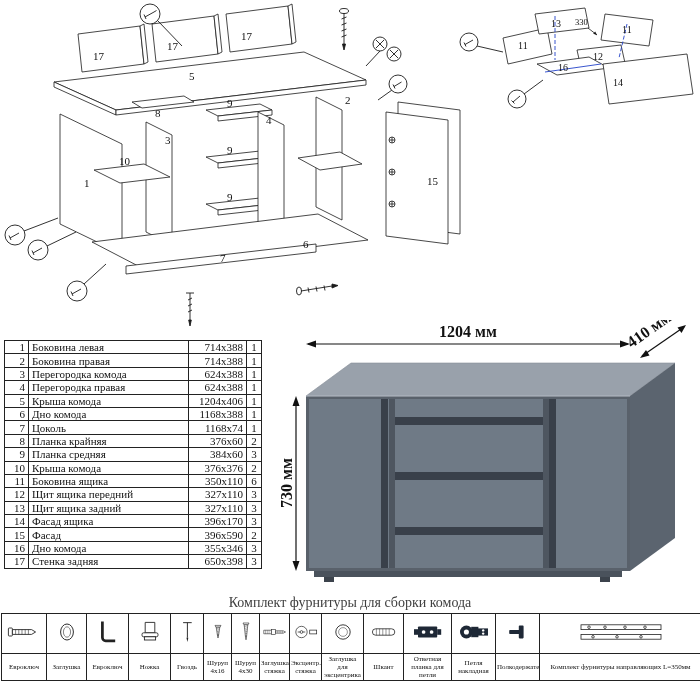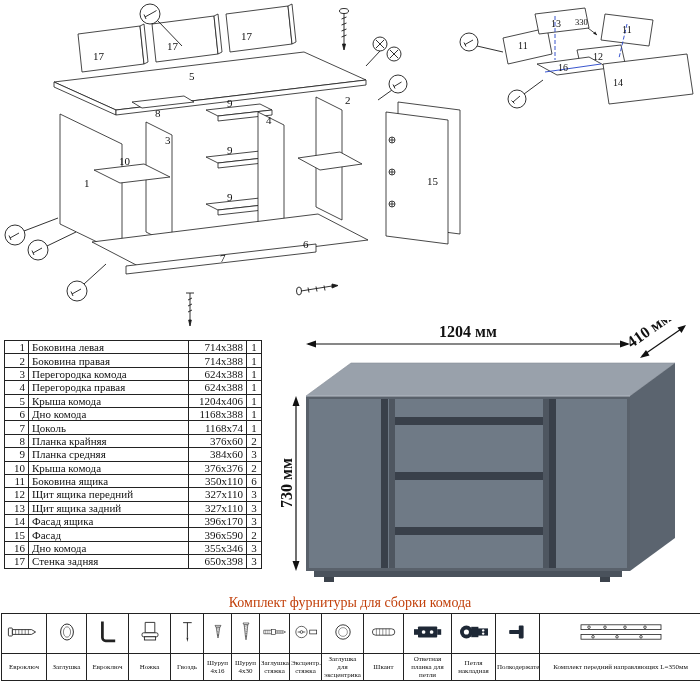--- a/index.html
+++ b/index.html
@@ -8,21 +8,21 @@
   .abs { position:absolute; }
   table { border-collapse:collapse; }
   
   .parts { position:absolute; left:4px; top:340px; width:258px; font-size:11px; color:#111; background:#fff; }
   .parts td { border:1px solid #222; padding:0 3px; height:13.4px; line-height:12px; white-space:nowrap; }
   .pc-num  { width:24px; text-align:right; }
   .pc-name { text-align:left;margin-left:20px; }
   .pc-size { width:58px; text-align:right; }
   .pc-qty  { width:15px; text-align:center; }
   
-  .hw-title { position:absolute; left:0; top:595px; width:700px; text-align:center; font-size:14px; color:#c2410c; }
+  .hw-title { position:absolute; left:0; top:595px; width:700px; text-align:center; font-size:14px; color:#404040; }
   .hw { position:absolute; left:1px; top:613px; width:698px; table-layout:fixed; color:#111; background:#fff; }
   .hw td { border:1px solid #222; text-align:center; vertical-align:middle; padding:1px; overflow:hidden; }
   .hw-icon-cell { height:40px; }
   .hw-icon-cell svg { height:32px; max-width:96%; }
   .hw-name-cell { height:27px; font-size:7px; line-height:1.15; }
   .hw-qty-cell  { height:15px; font-size:11px; }
   svg text { font-family:"Liberation Serif",serif; }
 </style>
 </head>
 <body>
@@ -472,18 +472,18 @@
           <td class="hw-name-cell">Гвоздь</td>
           <td class="hw-name-cell">Шуруп 4x16</td>
           <td class="hw-name-cell">Шуруп 4x30</td>
           <td class="hw-name-cell">Заглушка. стяжка</td>
           <td class="hw-name-cell">Эксцентр. стяжка</td>
           <td class="hw-name-cell">Заглушка для эксцентрика</td>
           <td class="hw-name-cell">Шкант</td>
           <td class="hw-name-cell">Ответная планка для петли</td>
           <td class="hw-name-cell">Петля накладная</td>
           <td class="hw-name-cell">Полкодержатель</td>
-          <td class="hw-name-cell">Комплект передний направляющих L=350мм</td>
+          <td class="hw-name-cell">Комплект фурнитуры направляющих L=350мм</td>
         </tr>
     </tbody>
   </table>
 
 </div>
 
 </body></html>

